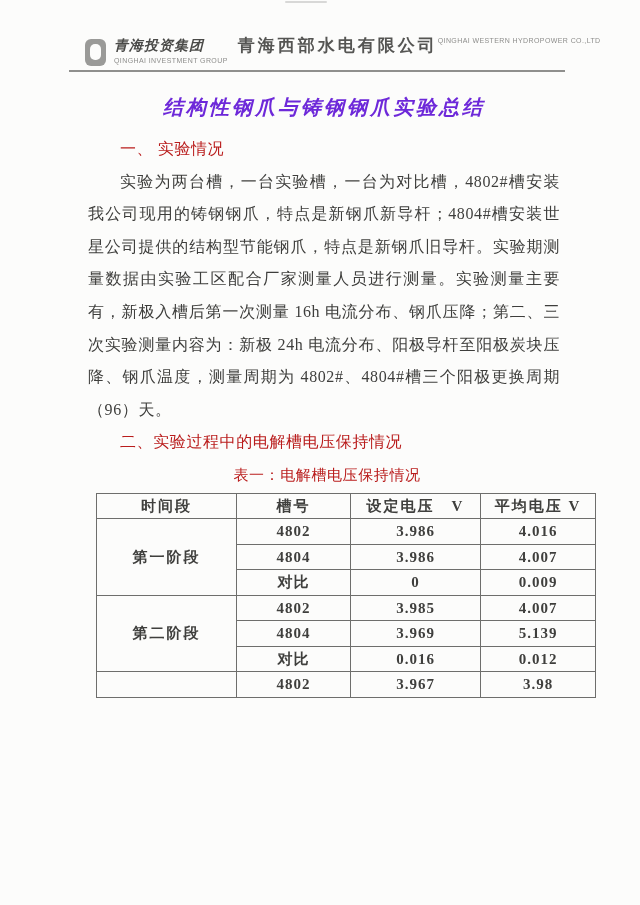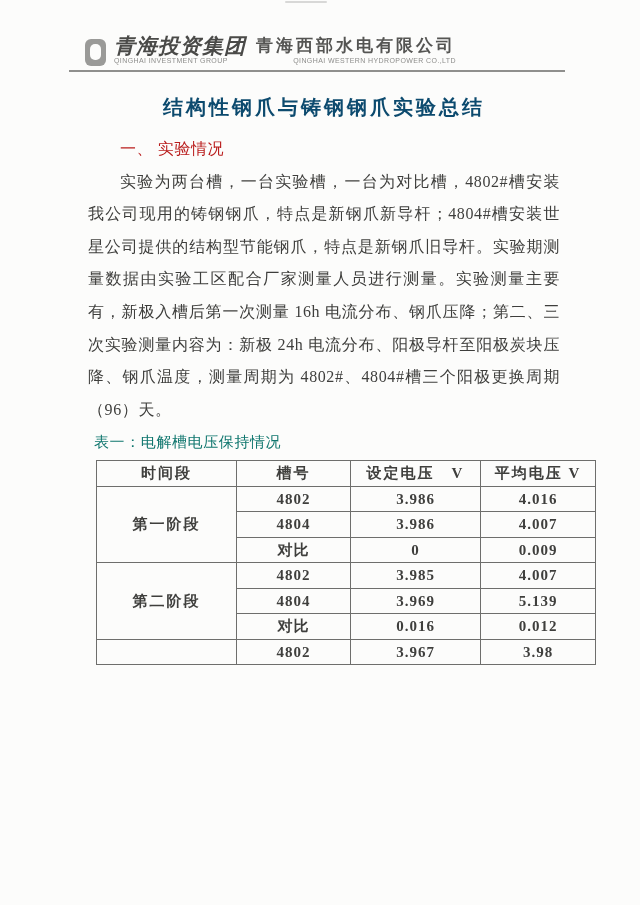--- a/index.html
+++ b/index.html
@@ -29,61 +29,61 @@
     width:21px;height:27px;flex:0 0 21px;
     background:#9a9a98;border-radius:6px;
     position:relative;margin-top:3px;
   }
   .logo-hole{
     position:absolute;left:5px;top:5px;width:11px;height:16px;
     background:#fcfcfb;border-radius:5px;
   }
   .brand{display:flex;flex-direction:column;margin-left:8px;}
   .brand-cn{
-    font-size:21px;font-weight:bold;font-style:italic;
+    font-size:14px;font-weight:bold;font-style:italic;
     letter-spacing:1px;color:#4a4a48;line-height:20px;white-space:nowrap;
   }
   .brand-en{
     font-family:"Liberation Sans","DejaVu Sans",sans-serif;
     font-size:7px;color:#8d8d8b;letter-spacing:.4px;line-height:9px;white-space:nowrap;
   }
-  .company{display:flex;flex-direction:column;margin-left:10px;align-items:flex-end;}
+  .company{display:flex;flex-direction:row;margin-left:10px;}
   .company-cn{
     font-family:"Liberation Sans","DejaVu Sans",sans-serif;
     font-size:17px;font-weight:bold;color:#555553;
     letter-spacing:3px;line-height:20px;white-space:nowrap;
   }
   .company-en{
     font-family:"Liberation Sans","DejaVu Sans",sans-serif;
     font-size:7px;color:#8d8d8b;letter-spacing:.4px;line-height:9px;white-space:nowrap;
   }
   .rule{
     height:2px;background:#8f8f8d;
     width:496px;margin:4px 0 0 -16px;
   }
   
   h1.doc-title{
-    font-size:20px;font-weight:bold;color:#0c4a6e;
+    font-size:20px;font-weight:bold;color:#6d28d9;
     text-align:center;letter-spacing:3px;
-    margin:21px 0 12px 0;line-height:28px;
+    margin:21px 0 12px 0;line-height:28px;font-style:italic;
   }
   
   p{margin:0;}
   .body-text{
     font-size:16px;line-height:32.6px;
     text-align:justify;text-indent:2em;
     letter-spacing:.6px;color:#3e3e3c;
   }
   .section-heading{
     font-size:16px;line-height:32.6px;
     text-indent:2em;letter-spacing:.6px;color:#b91c1c;
   }
   .table-caption{
     font-size:15px;line-height:30px;
-    margin:1px 0 3px 6px;letter-spacing:.6px;color:#0f766e;
+    margin:1px 0 3px 6px;letter-spacing:.6px;color:#b91c1c;text-align:center;
   }
   
   table.voltage{
     border-collapse:collapse;table-layout:fixed;
     width:499px;margin-left:8px;
   }
   table.voltage col.c1{width:140px;}
   table.voltage col.c2{width:114px;}
   table.voltage col.c3{width:130px;}
   table.voltage col.c4{width:115px;}
@@ -120,20 +120,21 @@
     <div class="rule"></div>
   </header>
 
   <h1 class="doc-title">结构性钢爪与铸钢钢爪实验总结</h1>
 
 
   <p class="section-heading">一、 实验情况</p>
 
   <p class="body-text">实验为两台槽，一台实验槽，一台为对比槽，4802#槽安装我公司现用的铸钢钢爪，特点是新钢爪新导杆；4804#槽安装世星公司提供的结构型节能钢爪，特点是新钢爪旧导杆。实验期测量数据由实验工区配合厂家测量人员进行测量。实验测量主要有，新极入槽后第一次测量 16h 电流分布、钢爪压降；第二、三次实验测量内容为：新极 24h 电流分布、阳极导杆至阳极炭块压降、钢爪温度，测量周期为 4802#、4804#槽三个阳极更换周期（96）天。</p>
 
+  <p class="section-heading">二、实验过程中的电解槽电压保持情况</p>
 
   <p class="table-caption">表一：电解槽电压保持情况</p>
 
   <table class="voltage">
     <colgroup>
       <col class="c1">
         <col class="c2">
         <col class="c3">
         <col class="c4">
     </colgroup>

